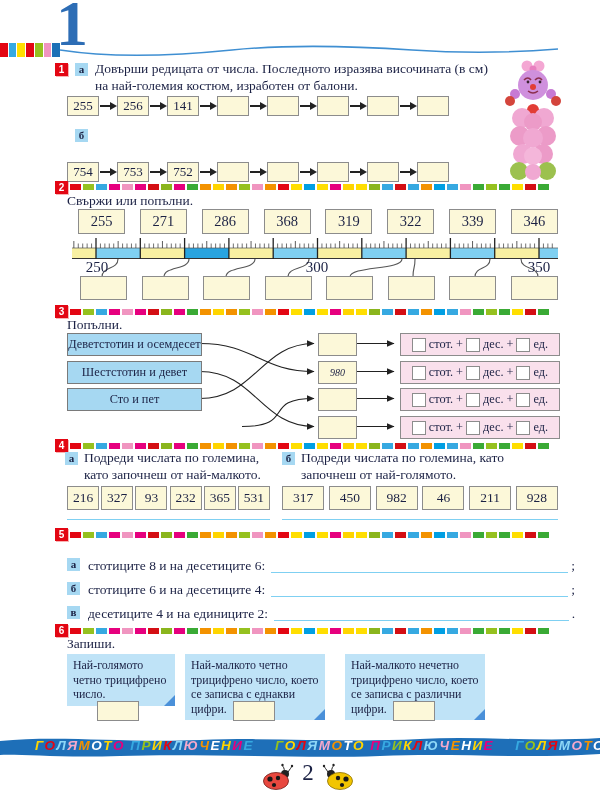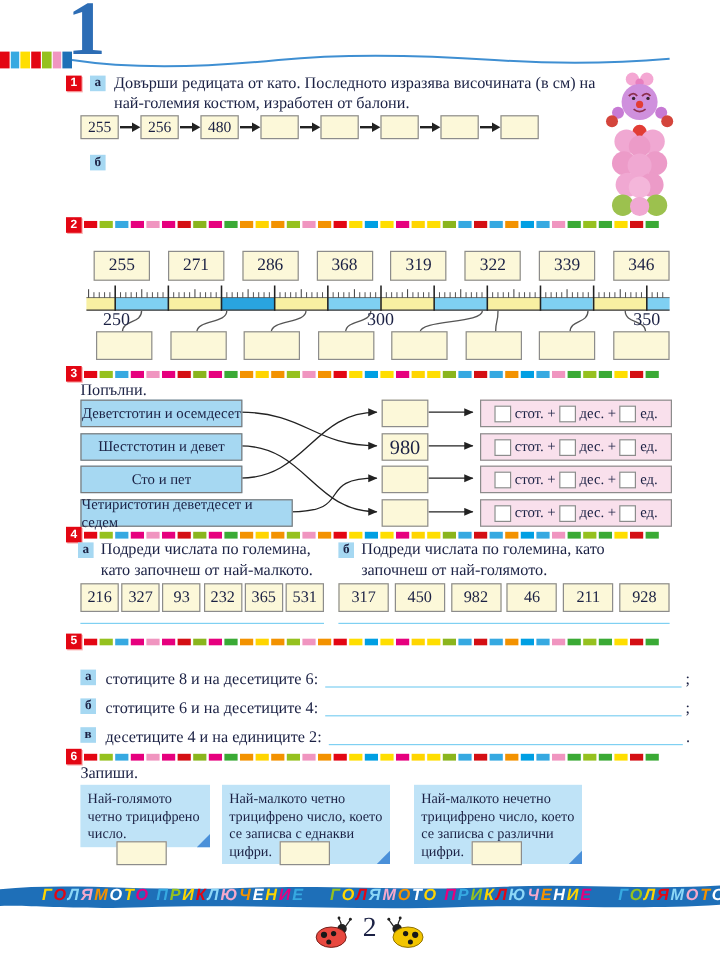--- a/index.html
+++ b/index.html
@@ -23,21 +23,21 @@
   .seqarrow{width:18px;height:10px;position:relative;}
   .seqarrow:before{content:"";position:absolute;left:1px;right:6px;top:4.3px;height:1.5px;background:#222;}
   .seqarrow:after{content:"";position:absolute;right:0;top:1px;border-left:7px solid #222;border-top:4px solid transparent;border-bottom:4px solid transparent;}
   
   .numrow{display:flex;justify-content:space-between;}
   .numbox{width:45px;height:23px;font-size:14.5px;}
   .ansbox{width:45px;height:22px;}
   .rlabel{font-size:15px;text-align:center;width:30px;}
   
   .wordbox{position:absolute;left:67px;background:#a6d8f2;border:1px solid #7a7a7a;height:21px;display:flex;align-items:center;justify-content:center;font-size:12.3px;}
-  .midbox{position:absolute;left:318px;width:37px;height:21px;font-size:17px;}
+  .midbox{position:absolute;left:318px;width:37px;height:21px;font-size:10px;font-style:italic;}
   .pinkbox{position:absolute;left:400px;width:158px;height:21px;background:#f9e0ec;border:1px solid #8c8c8c;display:flex;align-items:center;justify-content:center;gap:3px;font-size:12.3px;}
   .wsq{width:12px;height:12px;background:#fff;border:1px solid #8c8c8c;display:inline-block;}
   
   .numrow4{display:flex;justify-content:space-between;}
   .numbox4{height:22px;font-size:13.5px;}
   .ansline{border-bottom:1.7px solid #7fd0f2;height:1px;}
   
   .t5row{display:flex;align-items:flex-end;width:508px;}
   .t5row .txt{font-size:13.5px;white-space:nowrap;}
   .t5row .fill{flex:1;border-bottom:1.6px solid #7fd0f2;height:14px;margin:0 3px 1px 6px;}
@@ -66,40 +66,57 @@
       <i style="flex: 1 1 0%; height: 14px; background: rgb(240, 149, 192);"></i>
       <i style="flex: 1 1 0%; height: 14px; background: rgb(29, 112, 183);"></i>
     </div>
   <div class="abs" style="left:56px;top:-8px;font-size:64px;font-weight:bold;color:#2d6db5;line-height:1;">1</div>
   <svg class="abs" style="left:52px;top:40px;" width="510" height="20" viewBox="0 0 510 20">
     <path d="M8 10 C 60 18,120 16,180 10 C 240 4,300 6,360 10 C 420 14,470 12,506 9" stroke="#3f8fd2" stroke-width="1.6" fill="none"></path>
   </svg>
 
   <div class="abs tbadge" style="left:55px;top:63px;">1</div>
   <div class="abs lbadge" style="left:75px;top:63px;">а</div>
-  <div class="abs ttext" style="left:95px;top:61px;width:408px;">Довърши редицата от като. Последното изразява височината (в см) на най-големия костюм, изработен от балони.</div>
+  <div class="abs ttext" style="left:95px;top:61px;width:408px;">Довърши редицата от числа. Последното изразява височината (в см) на най-големия костюм, изработен от балони.</div>
   <div class="abs seqrow" style="left:67px;top:96px;" id="seq-a">
       <div class="cbox seqbox">255</div>
       <div class="seqarrow"></div>
       <div class="cbox seqbox">256</div>
       <div class="seqarrow"></div>
-      <div class="cbox seqbox">480</div>
+      <div class="cbox seqbox">141</div>
       <div class="seqarrow"></div>
       <div class="cbox seqbox"></div>
       <div class="seqarrow"></div>
       <div class="cbox seqbox"></div>
       <div class="seqarrow"></div>
       <div class="cbox seqbox"></div>
       <div class="seqarrow"></div>
       <div class="cbox seqbox"></div>
       <div class="seqarrow"></div>
       <div class="cbox seqbox"></div>
     </div>
 
   <div class="abs lbadge" style="left:75px;top:129px;">б</div>
+  <div class="abs seqrow" style="left:67px;top:162px;" id="seq-b">
+      <div class="cbox seqbox">754</div>
+      <div class="seqarrow"></div>
+      <div class="cbox seqbox">753</div>
+      <div class="seqarrow"></div>
+      <div class="cbox seqbox">752</div>
+      <div class="seqarrow"></div>
+      <div class="cbox seqbox"></div>
+      <div class="seqarrow"></div>
+      <div class="cbox seqbox"></div>
+      <div class="seqarrow"></div>
+      <div class="cbox seqbox"></div>
+      <div class="seqarrow"></div>
+      <div class="cbox seqbox"></div>
+      <div class="seqarrow"></div>
+      <div class="cbox seqbox"></div>
+    </div>
 
   <svg class="abs" style="left:500px;top:58px;" width="66" height="126" viewBox="0 0 66 126">
     <circle cx="27" cy="8" r="5.5" fill="#f4a7d3"></circle>
       <circle cx="39" cy="8" r="5.5" fill="#f4a7d3"></circle>
       <circle cx="33" cy="11" r="3.5" fill="#e87fc0"></circle>
     <circle cx="33" cy="27" r="15" fill="#cf90dd"></circle>
     <path d="M24 22 q4 -4 7 0" stroke="#8c2f4f" stroke-width="1.6" fill="none"></path>
     <path d="M35 22 q4 -4 7 0" stroke="#8c2f4f" stroke-width="1.6" fill="none"></path>
     <circle cx="28" cy="24" r="1.4" fill="#3a2430"></circle>
       <circle cx="40" cy="24" r="1.4" fill="#3a2430"></circle>
@@ -158,20 +175,21 @@
       <i style="background: rgb(54, 169, 225);"></i>
       <i style="background: rgb(240, 149, 192);"></i>
       <i style="background: rgb(58, 170, 53);"></i>
       <i style="background: rgb(149, 193, 31);"></i>
       <i style="background: rgb(58, 170, 53);"></i>
       <i style="background: rgb(255, 222, 0);"></i>
       <i style="background: rgb(212, 15, 20);"></i>
       <i style="background: rgb(58, 170, 53);"></i>
     </div>
 
+  <div class="abs ttext" style="left:67px;top:193px;">Свържи или попълни.</div>
   <div class="abs numrow" style="left:78px;top:209px;width:480px;" id="t2-numbers">
       <div class="cbox numbox">255</div>
       <div class="cbox numbox">271</div>
       <div class="cbox numbox">286</div>
       <div class="cbox numbox">368</div>
       <div class="cbox numbox">319</div>
       <div class="cbox numbox">322</div>
       <div class="cbox numbox">339</div>
       <div class="cbox numbox">346</div>
     </div>
@@ -410,21 +428,20 @@
       <div class="pinkbox" style="top: 55px;">
         <span class="wsq"></span>
         <span>стот.</span>
         <span>+</span>
         <span class="wsq"></span>
         <span>дес.</span>
         <span>+</span>
         <span class="wsq"></span>
         <span>ед.</span>
       </div>
-      <div class="wordbox" style="top: 83px; width: 175px;">Четиристотин деветдесет и седем</div>
       <div class="cbox midbox" style="top: 83px;"></div>
       <div class="pinkbox" style="top: 83px;">
         <span class="wsq"></span>
         <span>стот.</span>
         <span>+</span>
         <span class="wsq"></span>
         <span>дес.</span>
         <span>+</span>
         <span class="wsq"></span>
         <span>ед.</span>

